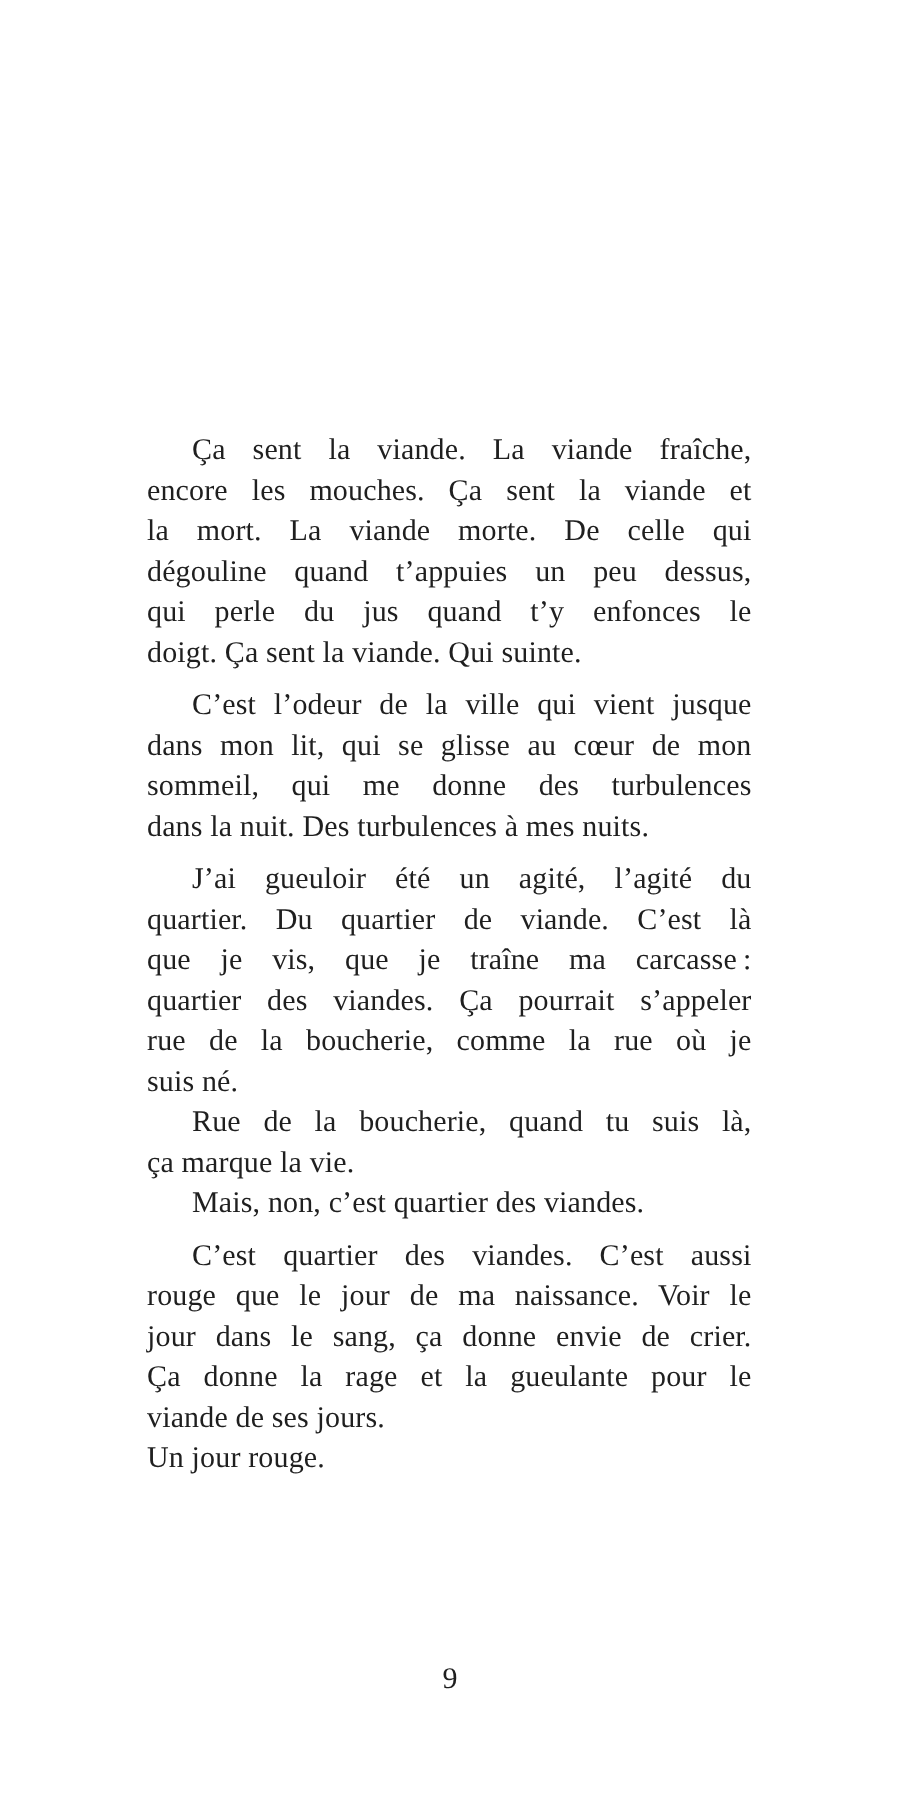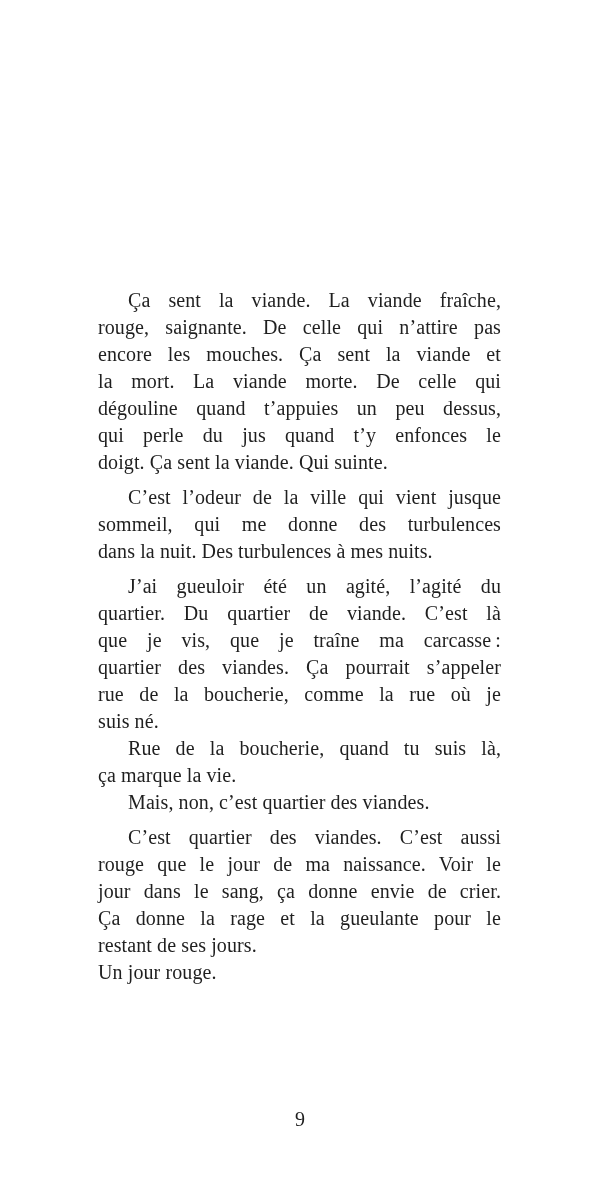--- a/index.html
+++ b/index.html
@@ -56,29 +56,29 @@
     line-height: 27px;
   }
 </style>
 </head>
 <body>
 
 <div class="page">
   <div class="text-block">
       <div class="para">
         <div class="line fill indent">Ça sent la viande. La viande fraîche,</div>
-        <div class="line fill">rouge, saignante. De celle qui n’attire pas</div>
         <div class="line fill">encore les mouches. Ça sent la viande et</div>
         <div class="line fill">la mort. La viande morte. De celle qui</div>
         <div class="line fill">dégouline quand t’appuies un peu dessus,</div>
         <div class="line fill">qui perle du jus quand t’y enfonces le</div>
         <div class="line last">doigt. Ça sent la viande. Qui suinte.</div>
       </div>
       <div class="para spaced">
         <div class="line fill indent">C’est l’odeur de la ville qui vient jusque</div>
+        <div class="line fill">dans mon lit, qui se glisse au cœur de mon</div>
         <div class="line fill">sommeil, qui me donne des turbulences</div>
         <div class="line last">dans la nuit. Des turbulences à mes nuits.</div>
       </div>
       <div class="para spaced">
         <div class="line fill indent">J’ai gueuloir été un agité, l’agité du</div>
         <div class="line fill">quartier. Du quartier de viande. C’est là</div>
         <div class="line fill">que je vis, que je traîne ma carcasse :</div>
         <div class="line fill">quartier des viandes. Ça pourrait s’appeler</div>
         <div class="line fill">rue de la boucherie, comme la rue où je</div>
         <div class="line last">suis né.</div>
@@ -88,20 +88,20 @@
         <div class="line last">ça marque la vie.</div>
       </div>
       <div class="para">
         <div class="line last indent">Mais, non, c’est quartier des viandes.</div>
       </div>
       <div class="para spaced">
         <div class="line fill indent">C’est quartier des viandes. C’est aussi</div>
         <div class="line fill">rouge que le jour de ma naissance. Voir le</div>
         <div class="line fill">jour dans le sang, ça donne envie de crier.</div>
         <div class="line fill">Ça donne la rage et la gueulante pour le</div>
-        <div class="line last">restant de ses jours.</div>
+        <div class="line last">viande de ses jours.</div>
       </div>
       <div class="para">
         <div class="line last">Un jour rouge.</div>
       </div>
     </div>
   <div class="page-number">9</div>
 </div>
 
 </body></html>

